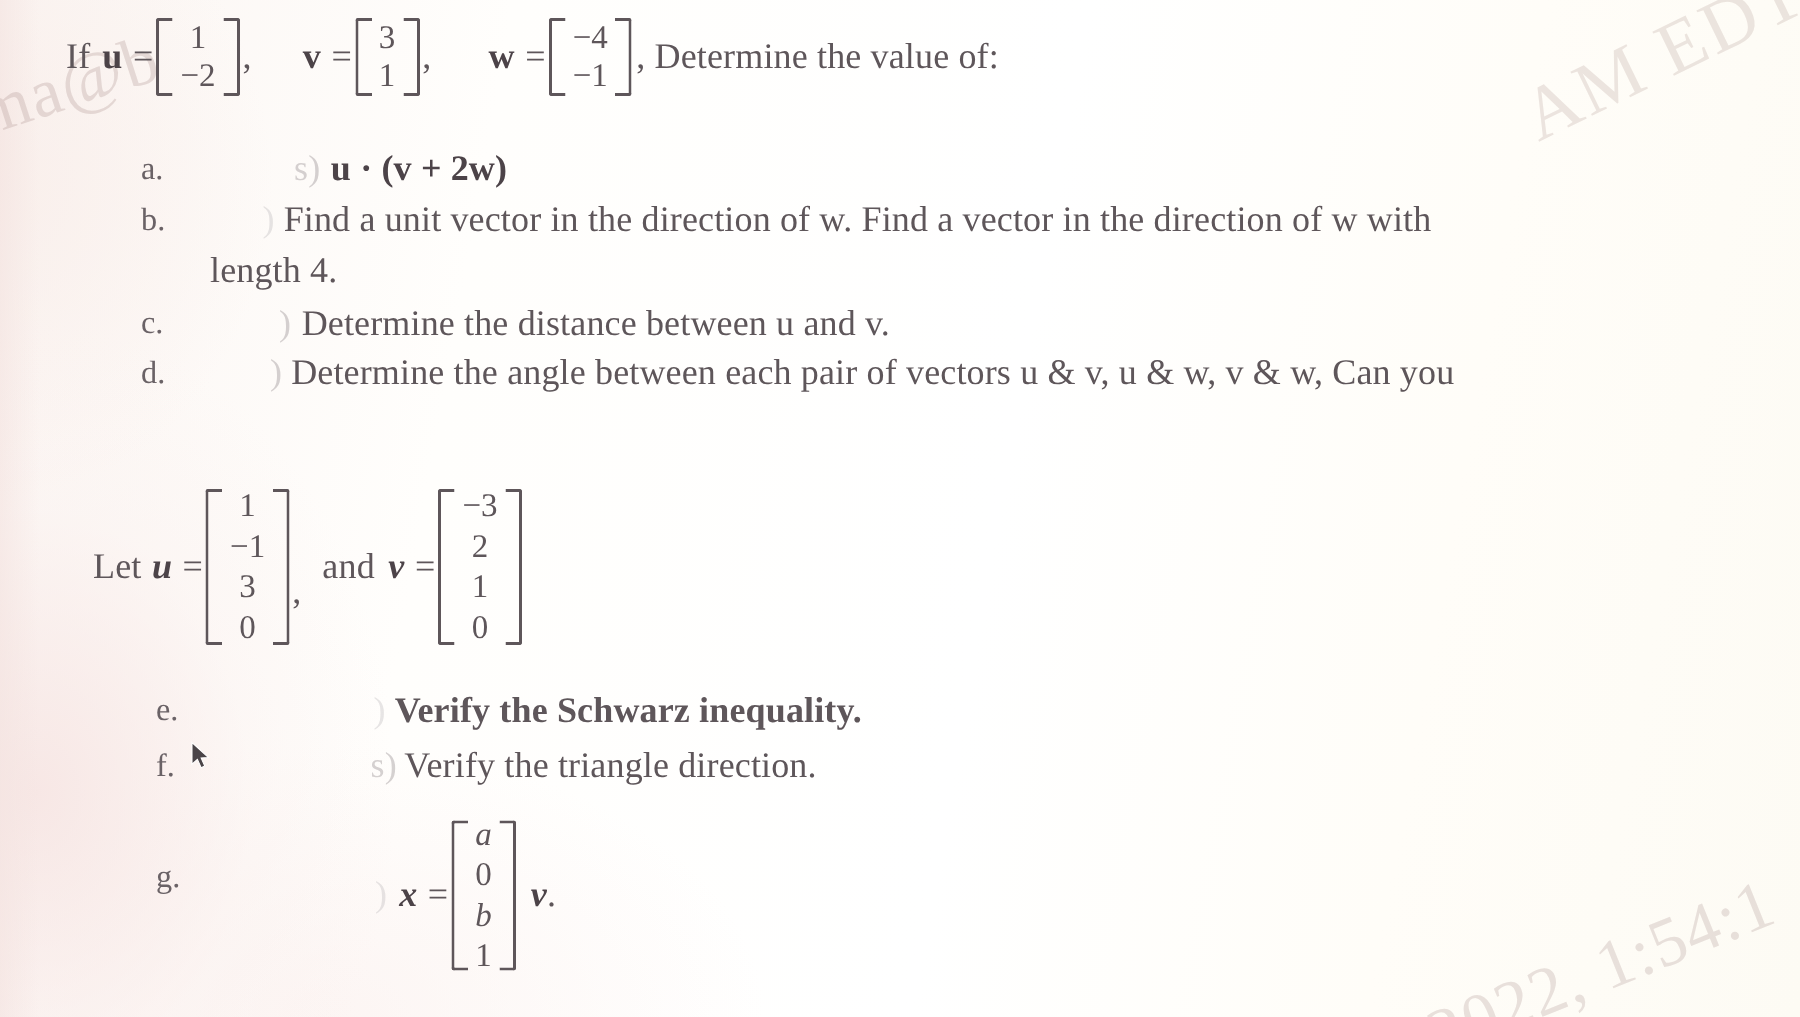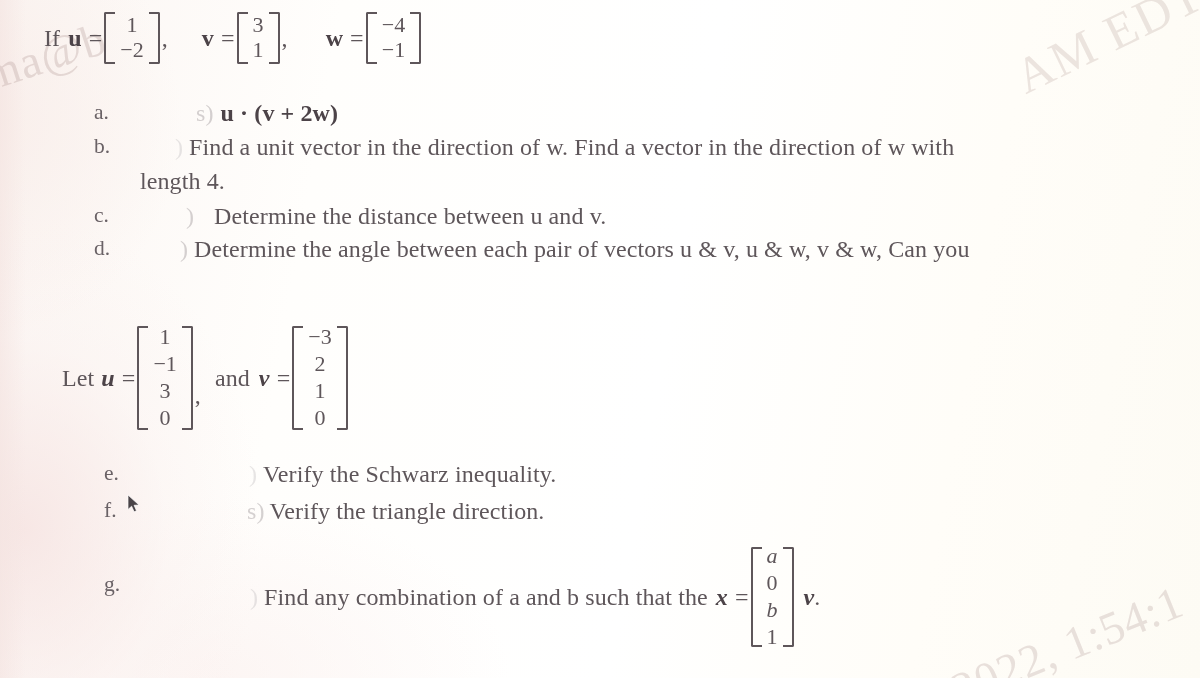--- a/index.html
+++ b/index.html
@@ -204,41 +204,42 @@
 
     <span class="vec">
       <span class="brk l"></span>
       <span class="cells">
         <span>−4</span>
         <span>−1</span>
       </span>
       <span class="brk r"></span>
     </span>
 
+    <span class="txt" style="margin-left:1px;">, Determine the value of:</span>
   </div>
 
   <div class="item-letter" style="left:94px; top:100px;">a.</div>
   <div class="row" style="left:196px; top:100px;">
     <span class="txt faded">s)</span>
     <span class="txt bold-vec" style="margin-left:7px;">u · (v + 2w)</span>
   </div>
 
   <div class="item-letter" style="left:94px; top:134px;">b.</div>
   <div class="row" style="left:175px; top:134px;">
     <span class="txt ghost">)</span>
     <span class="txt" style="margin-left:6px;">Find a unit vector in the direction of w. Find a vector in the direction of w with</span>
   </div>
   <div class="row" style="left:140px; top:168px;">
     <span class="txt">length 4.</span>
   </div>
 
   <div class="item-letter" style="left:94px; top:203px;">c.</div>
   <div class="row" style="left:186px; top:203px;">
     <span class="txt faded">)</span>
-    <span class="txt" style="margin-left:20px;">Determine the distance between u and v.</span>
+    <span class="txt" style="margin-left:7px;">Determine the distance between u and v.</span>
   </div>
 
   <div class="item-letter" style="left:94px; top:236px;">d.</div>
   <div class="row" style="left:180px; top:236px;">
     <span class="txt faded">)</span>
     <span class="txt" style="margin-left:6px;">Determine the angle between each pair of vectors u &amp; v, u &amp; w, v &amp; w, Can you</span>
   </div>
 
   <div class="row" style="left:62px; top:323px; height:110px;">
 
@@ -270,37 +271,36 @@
         <span>1</span>
         <span>0</span>
       </span>
       <span class="brk r"></span>
     </span>
   </div>
 
   <div class="item-letter" style="left:104px; top:461px;">e.</div>
   <div class="row" style="left:249px; top:461px;">
     <span class="txt ghost">)</span>
-    <span class="txt" style="margin-left:6px;">Verify the Schwarz inequality.</span>
+    <span class="txt" style="margin-left:6px;font-weight:bold;">Verify the Schwarz inequality.</span>
   </div>
 
   <div class="item-letter" style="left:104px; top:498px;">f.</div>
   <div class="row" style="left:247px; top:498px;">
     <span class="txt faded">s)</span>
     <span class="txt" style="margin-left:5px;">Verify the triangle direction.</span>
   </div>
 
   <svg id="cursor" viewBox="0 0 14 19">
     <path d="M1 1 L1 15.5 L4.6 12.2 L7.1 17.8 L9.5 16.7 L7.1 11.3 L12 11 Z" fill="#4a4448" stroke="#ffffff" stroke-width="0.7"></path>
   </svg>
 
   <div class="item-letter" style="left:104px; top:572px;">g.</div>
   <div class="row" style="left:250px; top:547px; height:100px;">
     <span class="txt ghost" style="align-self:center;">)</span>
-    <span class="txt" style="margin-left:6px; align-self:center;">Find any combination of  a and b such that the</span>
     <span class="txt ital-vec" style="margin-left:8px; align-self:center;">x</span>
     <span class="txt" style="margin-left:7px; align-self:center;">=</span>
 
     <span class="vec tall" style="height:100px; align-self:center;">
       <span class="brk l"></span>
       <span class="cells">
         <span class="ital">a</span>
         <span>0</span>
         <span class="ital">b</span>
         <span>1</span>

